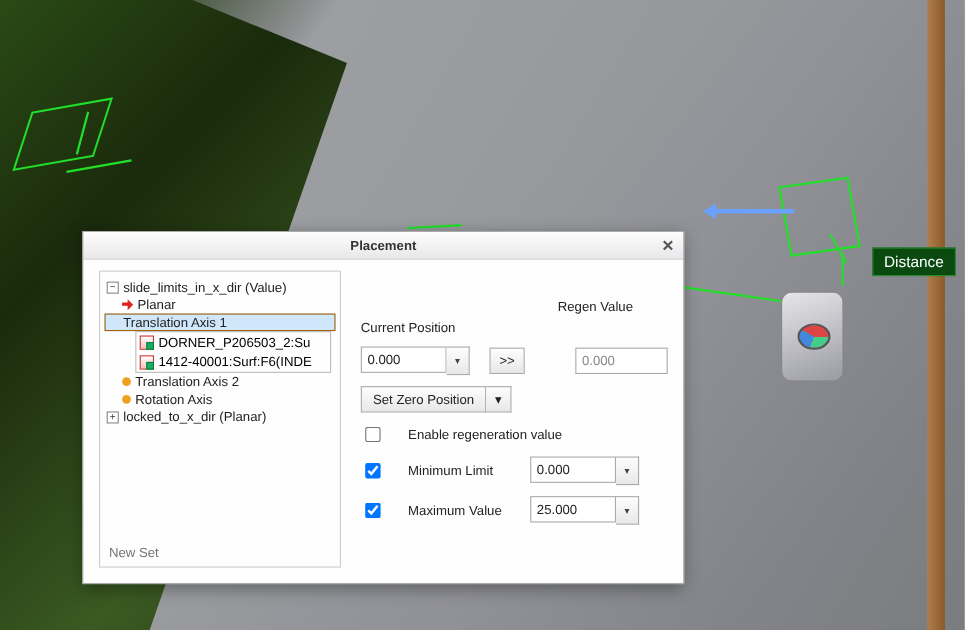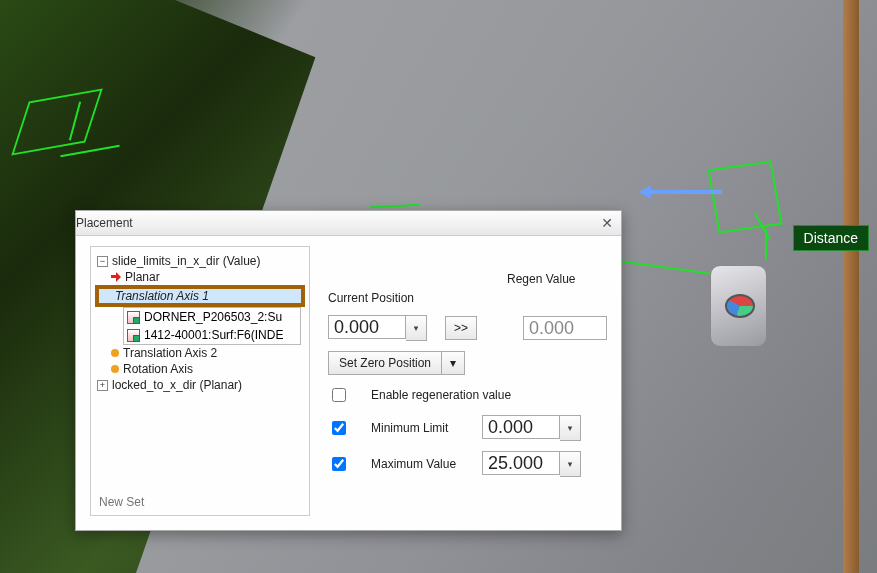--- a/index.html
+++ b/index.html
@@ -83,21 +83,22 @@
     top: 210px;
     left: 75px;
     width: 545px;
     background: #fff;
     border: 1px solid #aaa;
     box-shadow: 0 4px 14px rgba(0,0,0,.35), inset 0 0 0 1px #fff;
   }
   .titlebar {
     background: linear-gradient(#fdfdfd,#e8e8ea);
     border-bottom:1px solid #ccc;
-    font-weight:normal;
+    text-align:center;
+    font-weight:bold;
     padding:5px 0;
     position:relative;
     color:#333;
   }
   .titlebar .close {
     position:absolute; right:8px; top:4px;
     font-size:14px; color:#555; cursor:pointer;
   }
   .dialog-body {
     display:flex;
@@ -115,23 +116,22 @@
   }
   .tree { flex:1; }
   .tree-row {
     display:flex; align-items:center; gap:4px;
     padding:1px 2px;
     white-space:nowrap;
     color:#222;
   }
   .tree-row.sel {
     background:#cfe6fb;
-    border:4px solid #a16207;
+    border:1px solid #a16207;
     padding:0 1px;
-    font-style:italic;
   }
   .tree-indent1 { padding-left:16px !important;}
   .tree-expander {
     width:9px;height:9px;border:1px solid #888;display:inline-flex;align-items:center;justify-content:center;font-size:9px;line-height:9px;background:#fff;color:#333;
   }
   .red-arrow-icon {
     width:10px;height:10px;display:inline-block;position:relative;
   }
   .red-arrow-icon::before{content:'';position:absolute;top:3px;left:0;width:6px;height:3px;background:#d22;}
   .red-arrow-icon::after{content:'';position:absolute;top:0;left:5px;border:5px solid transparent;border-left:5px solid #d22;}
@@ -141,21 +141,21 @@
   .ref-row { display:flex;align-items:center;gap:4px;padding:1px 2px;border:1px solid transparent;overflow:hidden;white-space:nowrap;}
   .ref-box { border:1px solid #bbb; margin-left:28px; margin-right:4px;}
   .newset { color:#737373; padding:6px 4px 2px; border-top:0; }
 
   .right-panel { flex:1; padding-top:6px; color:#222;}
   .row { display:flex; align-items:center; margin-bottom:10px;}
   .lbl-left { width:150px;margin-top:39px;}
   .lbl-right { width:100px; text-align:left;}
   .gap { flex:1;}
   .val-input {
-    width:66px;height:22px;border:1px solid #aaa;padding:0 5px;font-size:18px;background:#fff;color:#222;
+    width:66px;height:22px;border:1px solid #aaa;padding:0 5px;font-size:12px;background:#fff;color:#222;
   }
   .val-input.ro { color:#888; }
   .spin-btn {
     width:20px;height:24px;border:1px solid #aaa;border-left:0;background:linear-gradient(#fdfdfd,#e8e8ea);
     display:inline-flex;align-items:center;justify-content:center;font-size:9px;color:#444;cursor:pointer;
   }
   .combo { display:inline-flex;}
   .btn {
     border:1px solid #aaa;background:linear-gradient(#fdfdfd,#e8e8ea);
     height:24px;padding:0 10px;font-size:12px;cursor:pointer;

